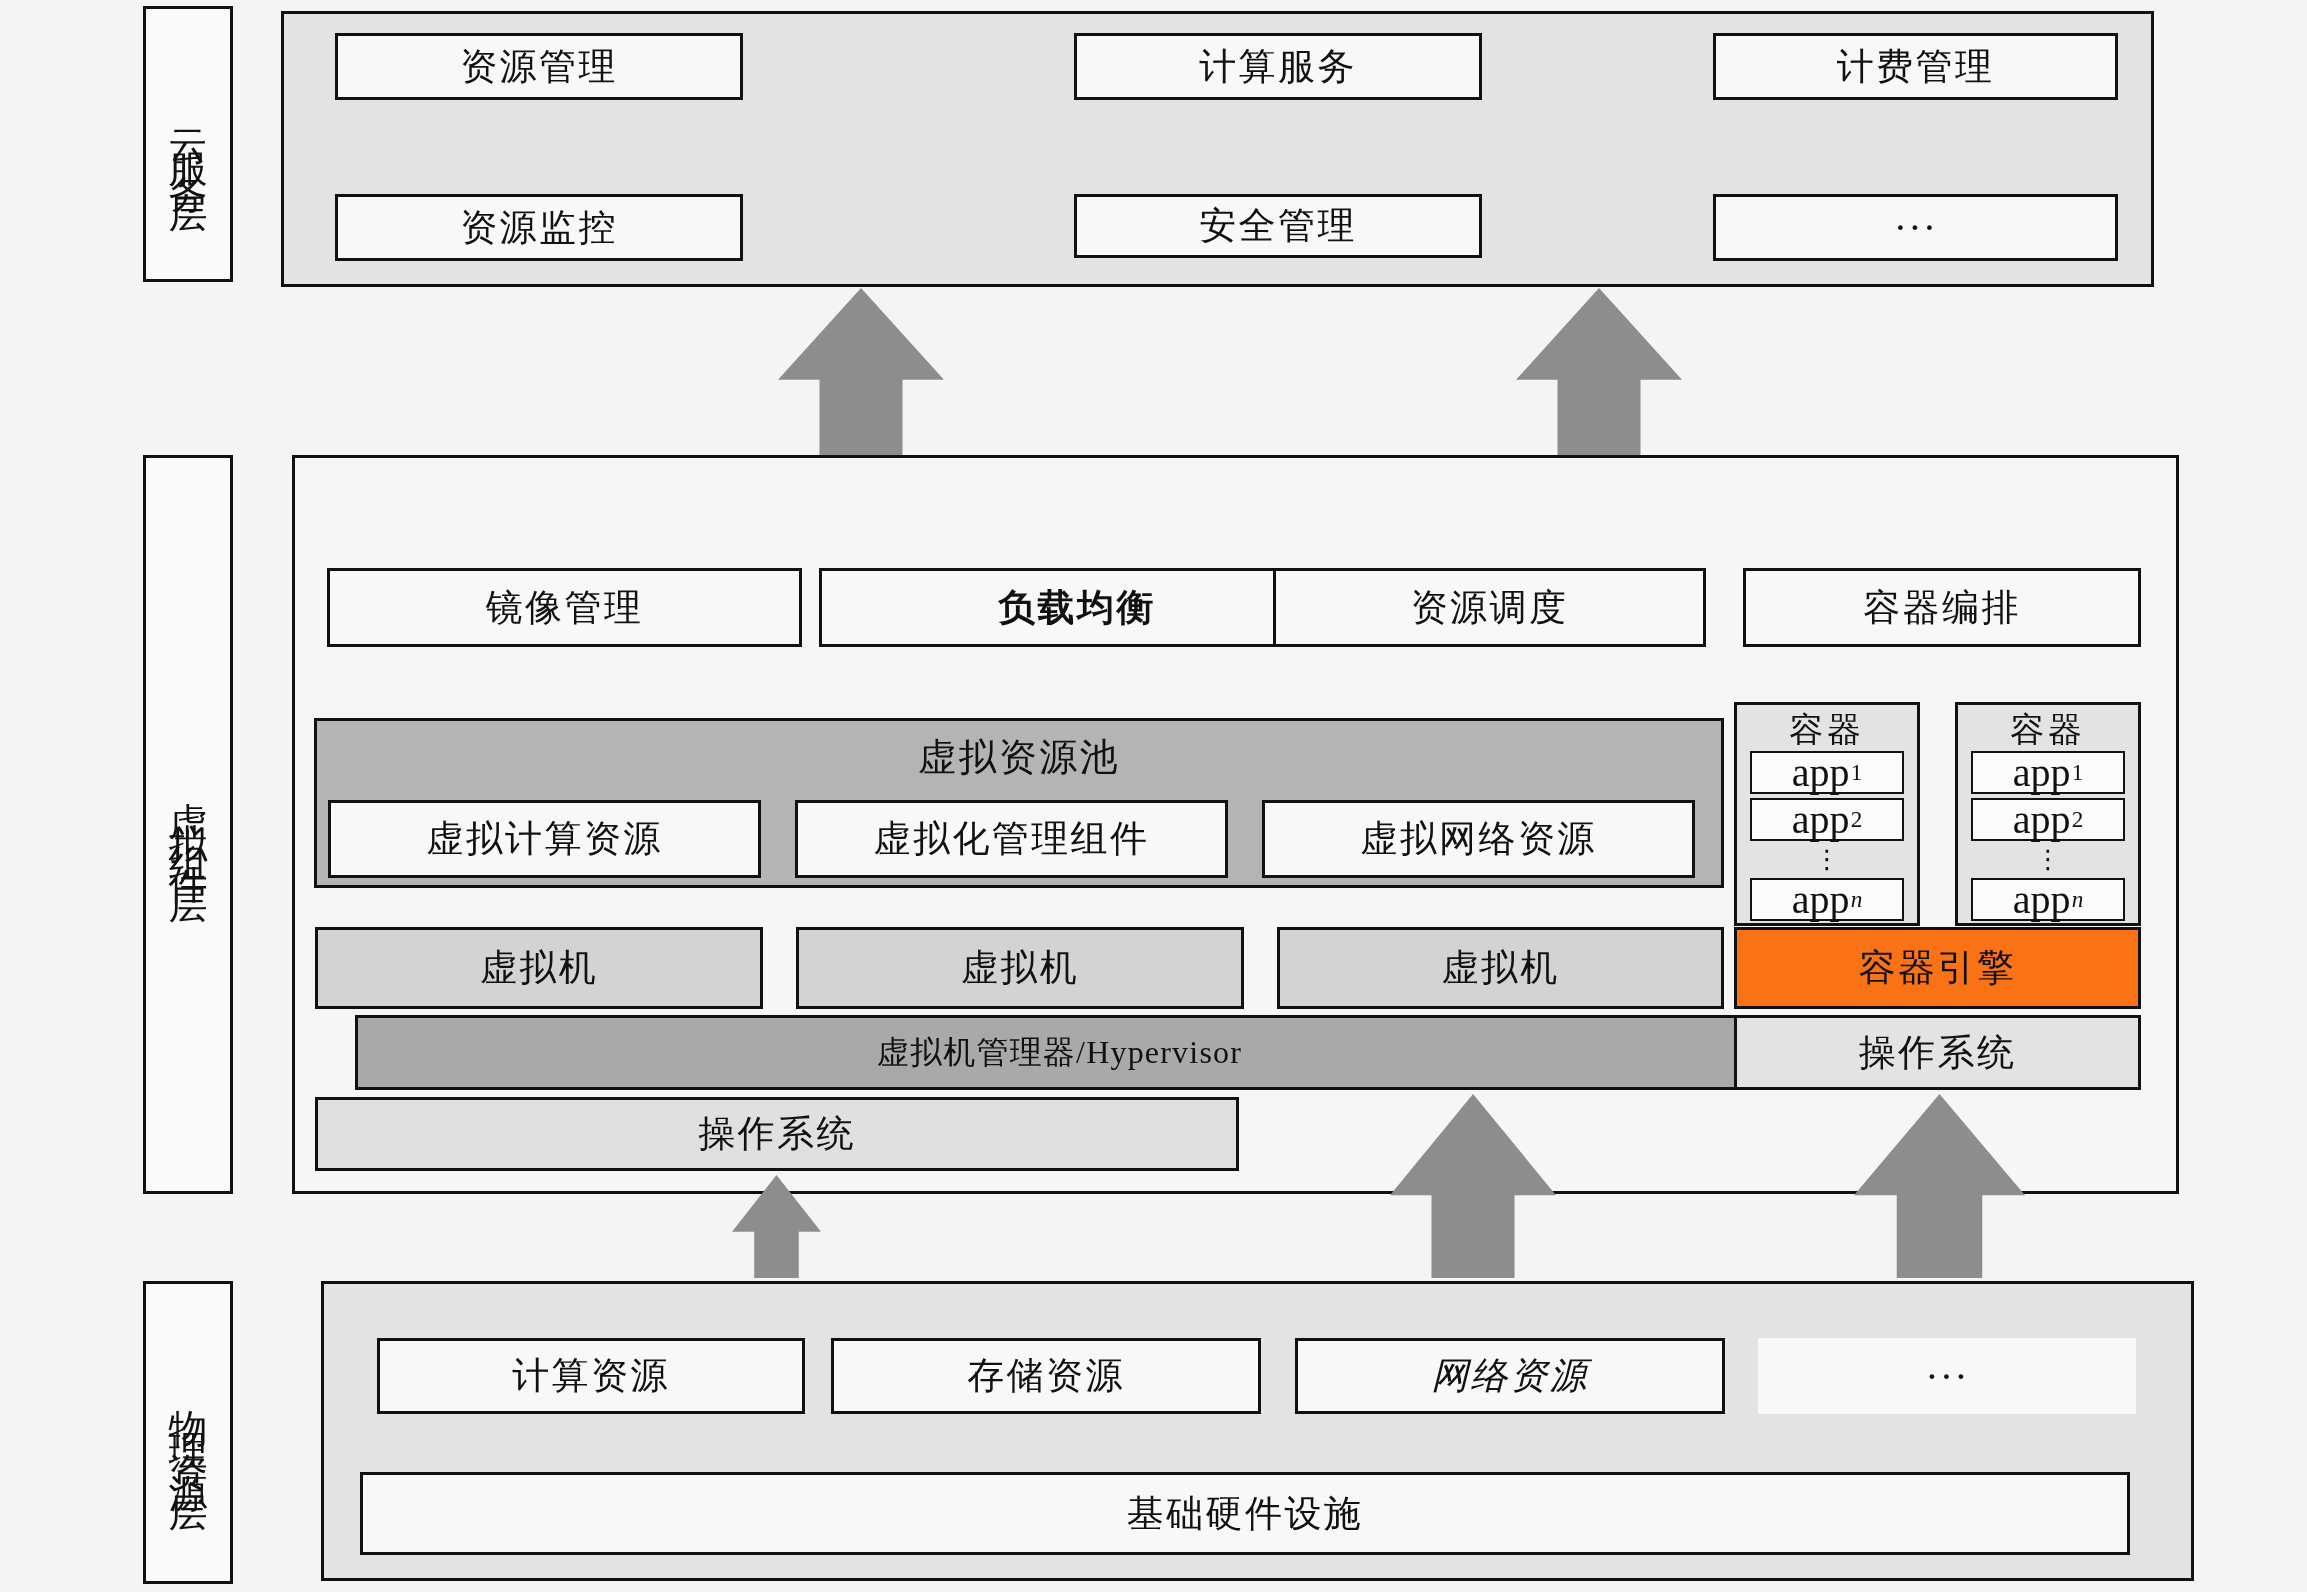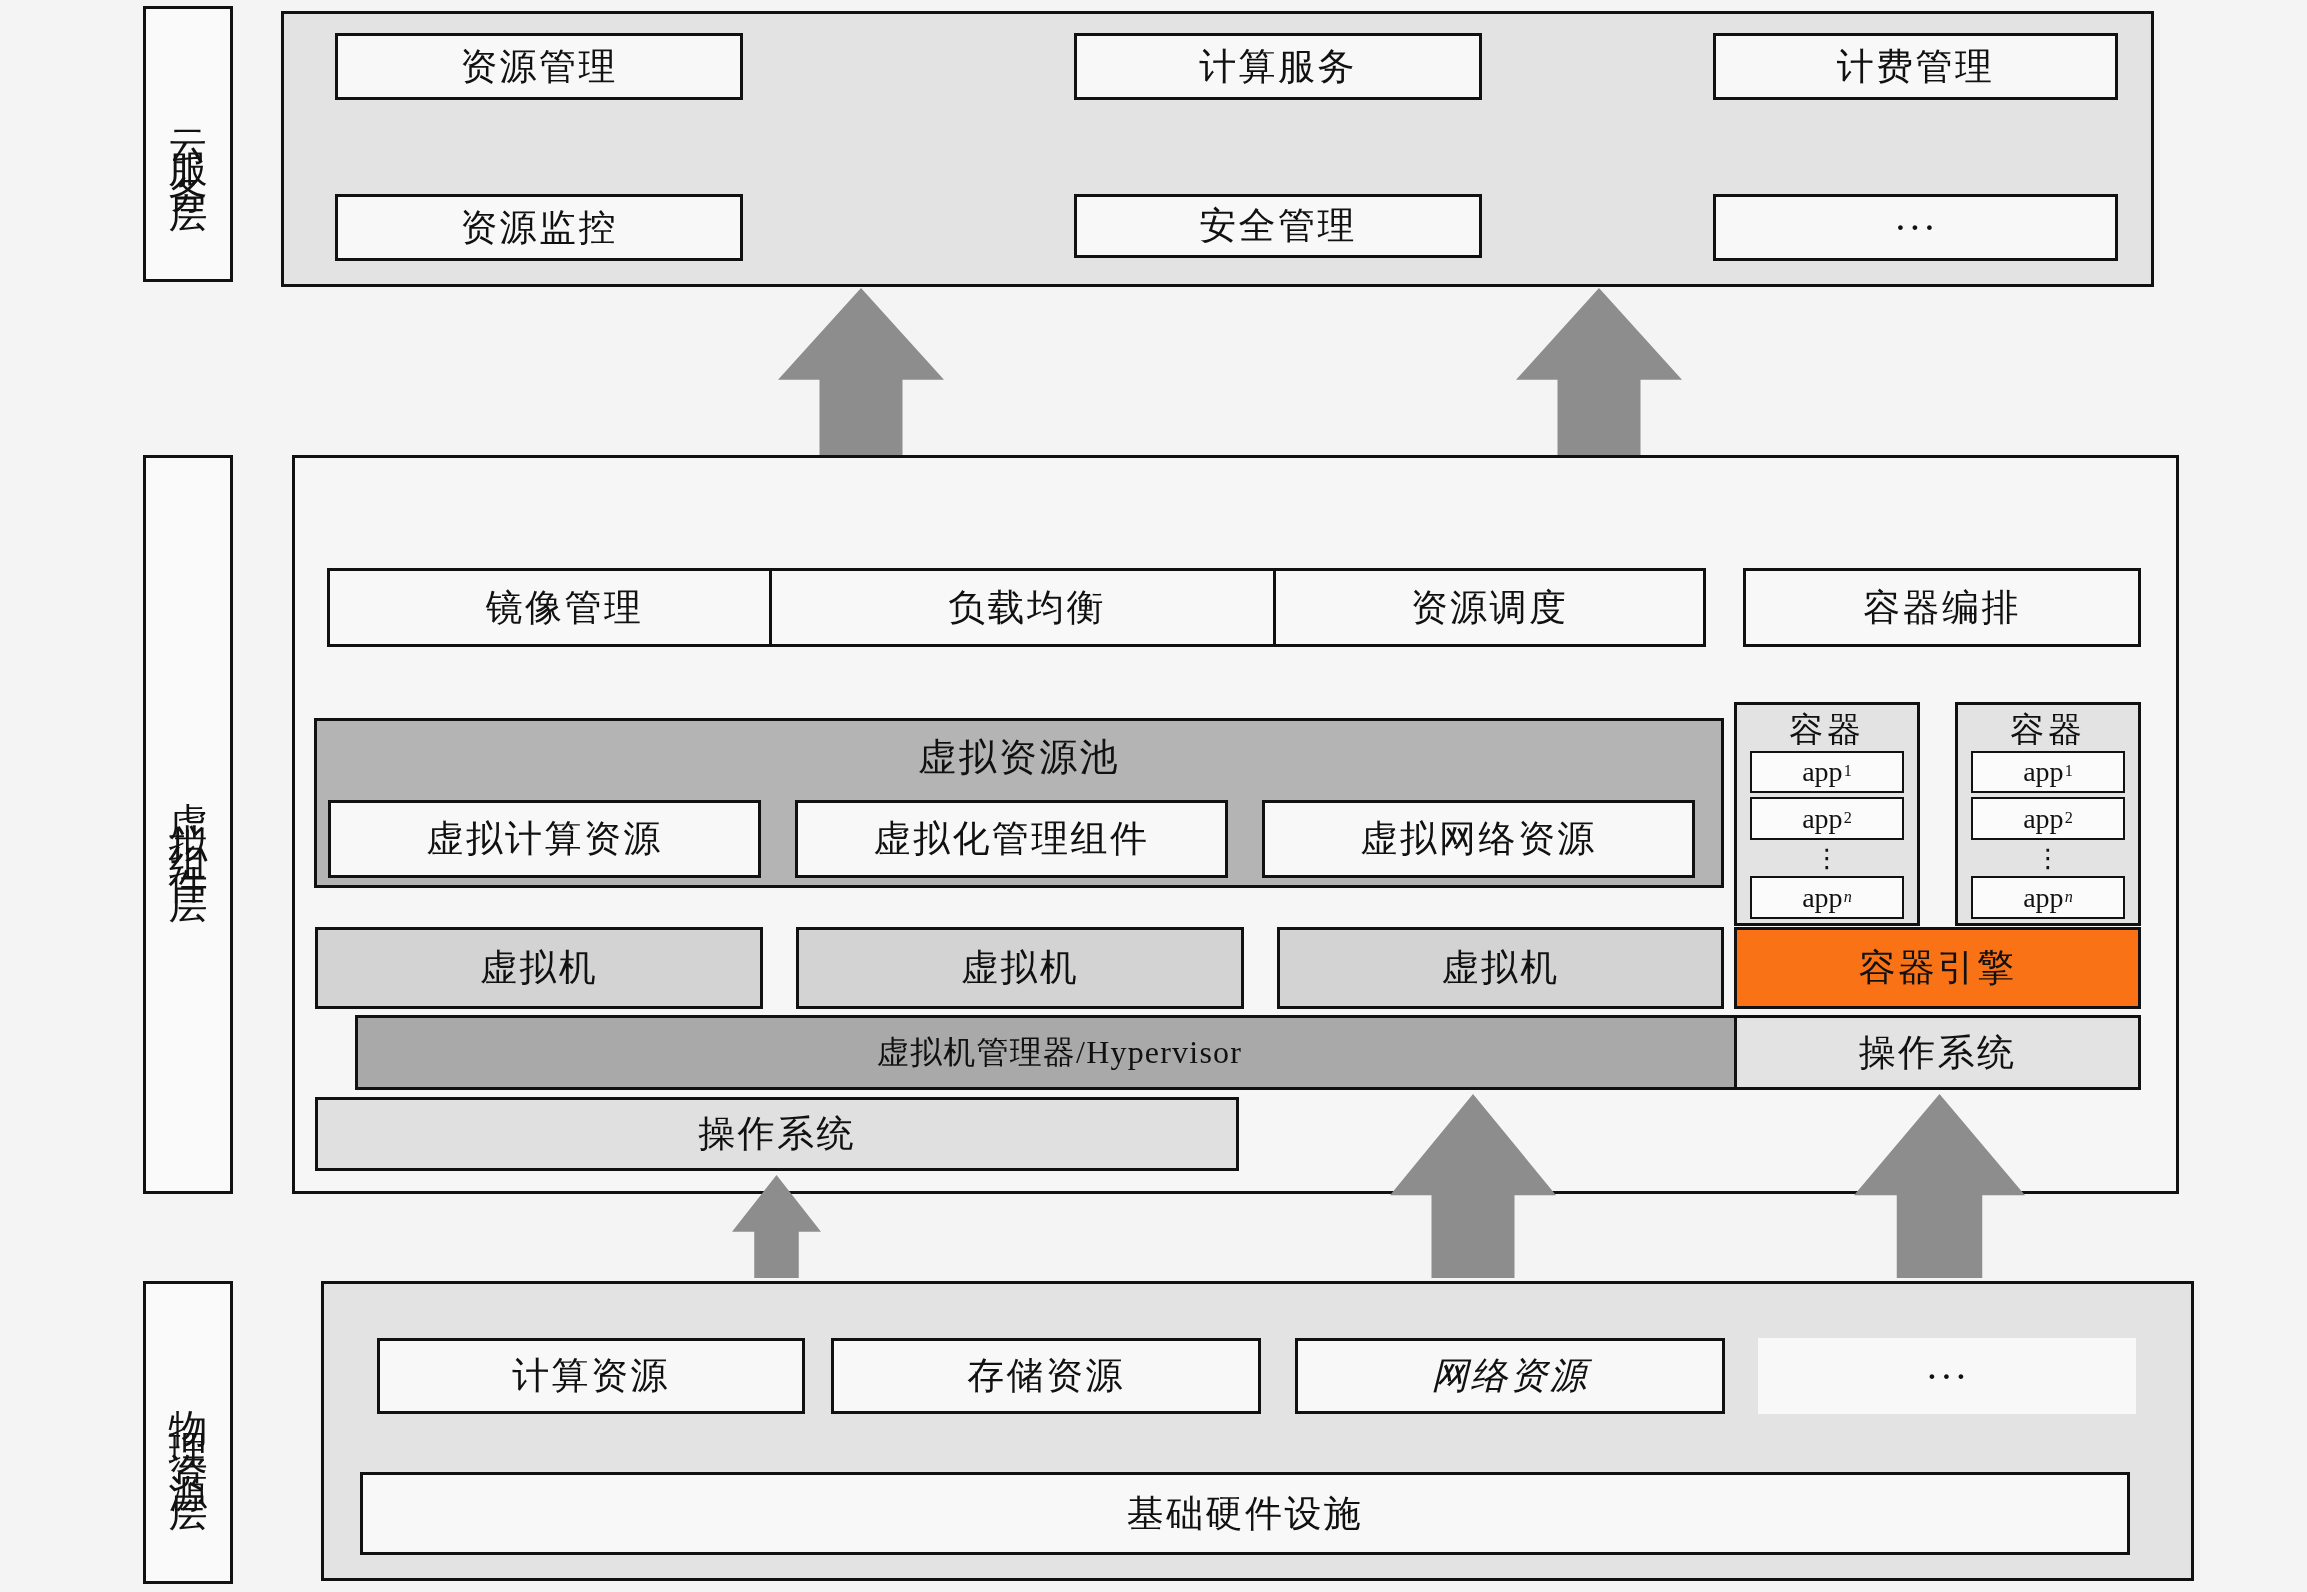--- a/index.html
+++ b/index.html
@@ -19,21 +19,21 @@
     font-size:39px;letter-spacing:0.55em;
   }
   .title-top{position:absolute;left:0;right:0;text-align:center;font-size:38px;letter-spacing:2.4px;}
   .vm{background:#d3d3d3;font-size:37px;letter-spacing:2.4px;}
   .pool{background:#b4b4b4;}
   .hyper{background:#a9a9a9;font-size:32px;letter-spacing:1.2px;margin-left:40px;}
   .osbox{font-size:37px;letter-spacing:2.4px;}
   .container-box{background:#e3e3e3;border:3.1px solid #111;display:flex;flex-direction:column;align-items:stretch;padding:3.7px 13.4px 0 13.4px;}
   .container-title{text-align:center;font-size:34px;letter-spacing:3.7px;height:42px;line-height:42px;flex:0 0 auto;}
   .appbox{background:#fbfbfb;border:2.4px solid #111;height:39px;display:flex;align-items:center;justify-content:center;
-          font-size:28px;margin-bottom:4.3px;}
+          font-size:40px;margin-bottom:4.3px;}
   .appdots{height:28px;display:flex;align-items:center;justify-content:center;font-size:26px;margin-bottom:4.3px;
            font-family:"DejaVu Sans",sans-serif;}
   .sub{font-size:0.58em;vertical-align:-0.3em;margin-left:1.2px;}
   .sub-n{font-style:italic;}
   .arrow{background:#8d8d8d;clip-path:polygon(50% 0,100% 55%,75% 55%,75% 100%,25% 100%,25% 55%,0 55%);}
   .dots-cell{font-size:40px;letter-spacing:1.2px;}
 </style>
 </head>
 <body>
 
@@ -52,21 +52,21 @@
   <div class="abs box cell" style="left:335px;top:194px;width:408px;height:67px;">资源监控</div>
   <div class="abs box cell" style="left:1074px;top:194px;width:408px;height:64px;">安全管理</div>
   <div class="abs box cell dots-cell" style="left:1713px;top:194px;width:405px;height:67px;">···</div>
 
   <div class="abs arrow" style="left:778px;top:288px;width:166px;height:167px;z-index:5;"></div>
   <div class="abs arrow" style="left:1516px;top:288px;width:166px;height:167px;z-index:5;"></div>
 
   <div class="abs box" style="left:292px;top:455px;width:1887px;height:739px;background:#f6f6f6;"></div>
 
   <div class="abs box cell" style="left:327px;top:568px;width:475px;height:79px;">镜像管理</div>
-  <div class="abs box cell" style="left:769px;top:568px;width:516px;height:79px;">负载均衡</div>
+  <div class="abs box cell" style="left:819px;top:568px;width:516px;height:79px;font-weight:bold;">负载均衡</div>
   <div class="abs box cell" style="left:1273px;top:568px;width:433px;height:79px;">资源调度</div>
   <div class="abs box cell" style="left:1743px;top:568px;width:398px;height:79px;">容器编排</div>
 
   <div class="abs pool" style="left:314px;top:718px;width:1410px;height:170px;border:3.7px solid #111;box-sizing:border-box;">
     <div class="title-top" style="top:11px;">虚拟资源池</div>
   </div>
   <div class="abs box cell" style="left:328px;top:800px;width:433px;height:78px;">虚拟计算资源</div>
   <div class="abs box cell" style="left:795px;top:800px;width:433px;height:78px;">虚拟化管理组件</div>
   <div class="abs box cell" style="left:1262px;top:800px;width:433px;height:78px;">虚拟网络资源</div>
 

